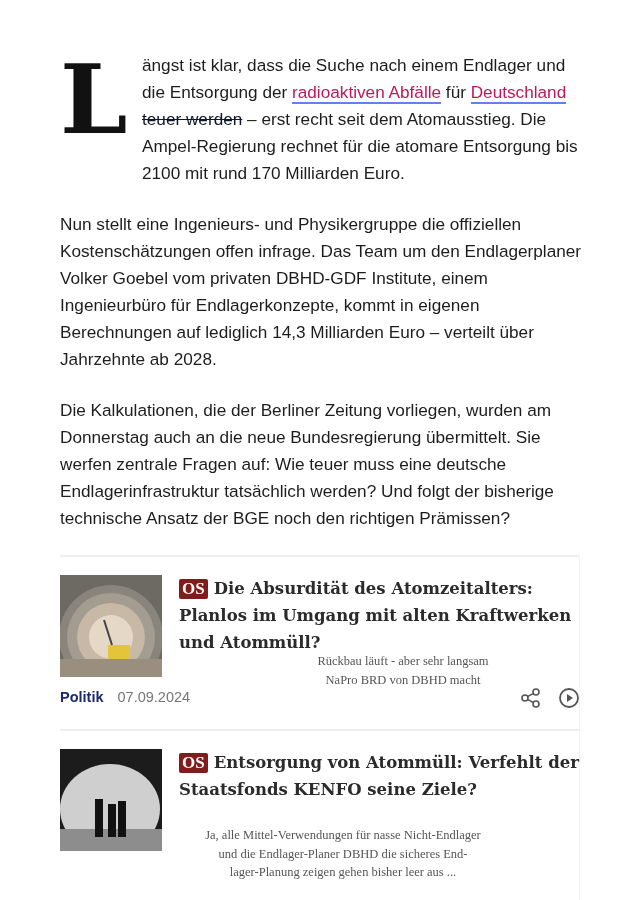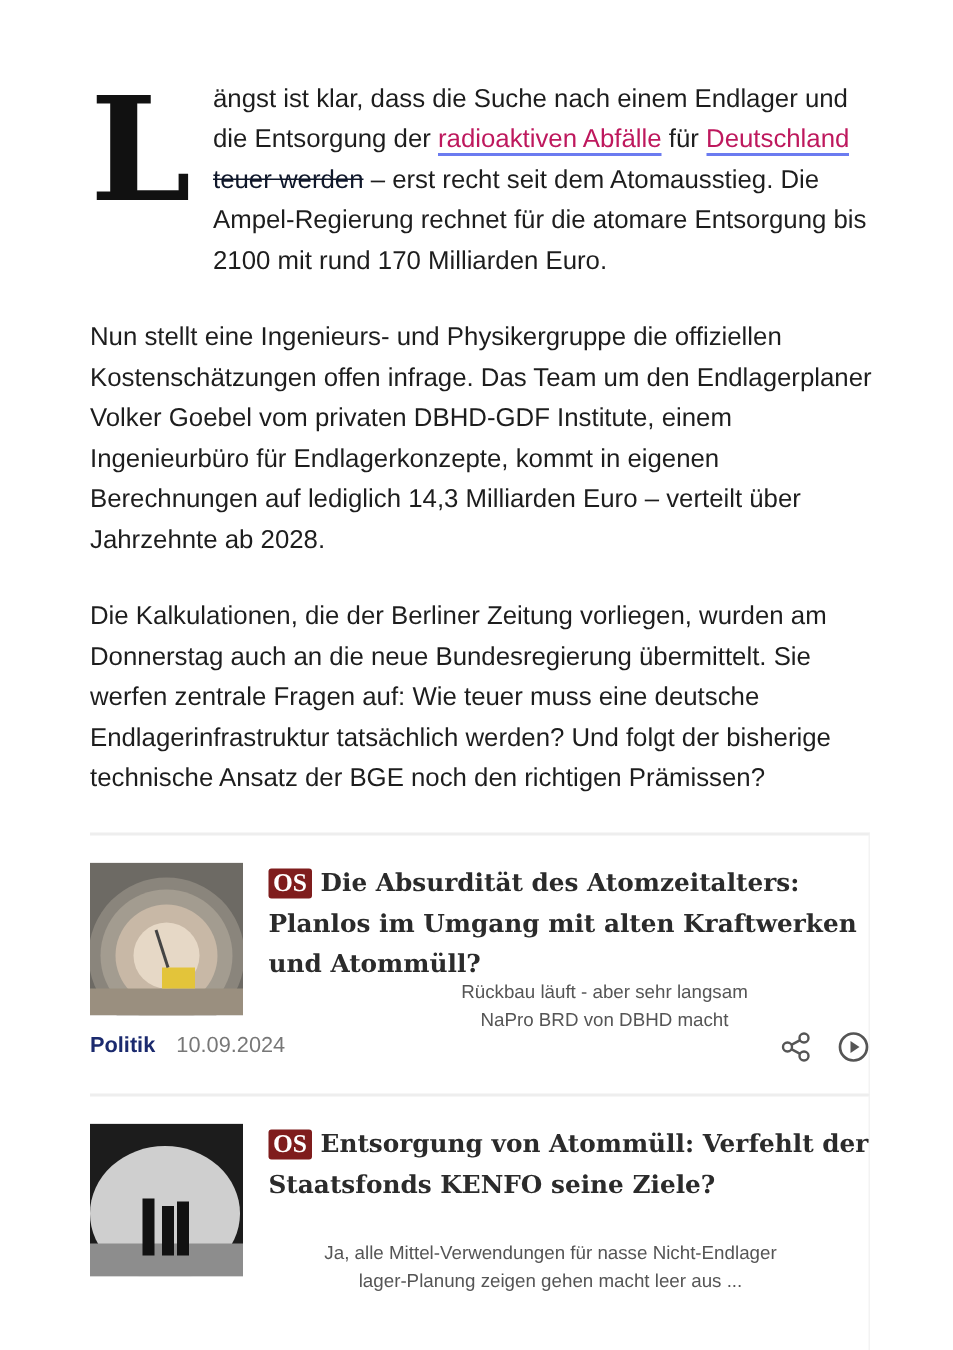--- a/index.html
+++ b/index.html
@@ -9,21 +9,21 @@
   .p1 { position: relative; }
   .dropcap { float: left; font-family: "DejaVu Serif", serif; font-weight: bold; font-size: 96px; line-height: 80px; width: 82px; height: 108px; margin-top: 8px; color: #111; }
   .link { color: #be185d; text-decoration: none; border-bottom: 2px solid #6b7bf0; }
   .strike { text-decoration: line-through; color: #0f172a; }
   .teasers { position: absolute; left: 60px; top: 555px; width: 520px; }
   .teaser { position: relative; border-top: 2px solid #eeeeee; border-right: 1px solid #f3f3f3; height: 172px; }
   .teaser + .teaser { height: 172px; }
   .thumb { position: absolute; left: 0; top: 18px; width: 102px; height: 102px; overflow: hidden; }
   .title { position: absolute; left: 119px; top: 18px; width: 400px; font-family: "DejaVu Serif", serif; font-weight: bold; font-size: 16.5px; line-height: 27px; color: #2b2b2b; }
   .badge { display: inline-block; background: #7f1d1d; color: #fff; font-family: "Liberation Serif", serif; font-weight: bold; font-size: 17px; line-height: 20px; padding: 0 3px; border-radius: 2px; margin-right: 6px; }
-  .note { position: absolute; font-family: Liberation Sans, sans-serif; font-size: 12.5px; line-height: 18.5px; color: #555; text-align: center; }
+  .note { position: absolute; font-family: Liberation Serif, serif; font-size: 12.5px; line-height: 18.5px; color: #555; text-align: center; }
   .meta { position: absolute; left: 0; top: 132px; font-size: 14.5px; }
   .cat { color: #1b2a6e; font-weight: bold; margin-right: 10px; }
   .date { color: #777; }
   .icon { position: absolute; }
 </style>
 </head>
 <body>
 
 <div class="article">
   <p class="p p1">
@@ -50,21 +50,21 @@
     </div>
     <div class="title">
       <span class="badge">OS</span><span>Die Absurdität des Atomzeitalters: Planlos im Umgang mit alten Kraftwerken und Atommüll?</span>
     </div>
     <div class="note" style="left:228px;top:95px;width:230px;">
       <div>Rückbau läuft - aber sehr langsam</div>
       <div>NaPro BRD von DBHD macht</div>
     </div>
     <div class="meta">
       <span class="cat">Politik</span>
-      <span class="date">10.09.2024</span>
+      <span class="date">07.09.2024</span>
     </div>
     <svg class="icon" style="left:460px;top:130px" width="22" height="22" viewBox="0 0 22 22">
       <circle cx="16" cy="5" r="3" fill="none" stroke="#555" stroke-width="1.6"></circle>
       <circle cx="5" cy="11" r="3" fill="none" stroke="#555" stroke-width="1.6"></circle>
       <circle cx="16" cy="17" r="3" fill="none" stroke="#555" stroke-width="1.6"></circle>
       <line x1="7.6" y1="9.6" x2="13.4" y2="6.4" stroke="#555" stroke-width="1.6"></line>
       <line x1="7.6" y1="12.4" x2="13.4" y2="15.6" stroke="#555" stroke-width="1.6"></line>
     </svg>
     <svg class="icon" style="left:498px;top:130px" width="22" height="22" viewBox="0 0 22 22">
       <circle cx="11" cy="11" r="9" fill="none" stroke="#555" stroke-width="1.8"></circle>
@@ -79,18 +79,19 @@
         <ellipse cx="50" cy="60" rx="50" ry="45" fill="#cfcfcf"></ellipse>
         <rect x="0" y="80" width="102" height="22" fill="#8d8d8d"></rect>
         <rect x="35" y="50" width="8" height="38" fill="#111"></rect>
         <rect x="48" y="55" width="8" height="33" fill="#111"></rect>
         <rect x="58" y="52" width="8" height="36" fill="#111"></rect>
       </svg>
     </div>
     <div class="title">
       <span class="badge">OS</span><span>Entsorgung von Atommüll: Verfehlt der Staatsfonds KENFO seine Ziele?</span>
     </div>
-    <div class="note" style="left:127px;top:95px;width:360px;">
+    <div class="note" style="left:103px;top:95px;width:360px;">
       <div>Ja, alle Mittel-Verwendungen für nasse Nicht-Endlager</div>
-      <div>lager-Planung zeigen gehen macht leer aus ...</div>
+      <div>und die Endlager-Planer DBHD die sicheres End-</div>
+      <div>lager-Planung zeigen gehen bisher leer aus ...</div>
     </div>
   </div>
 </div>
 
 </body></html>

